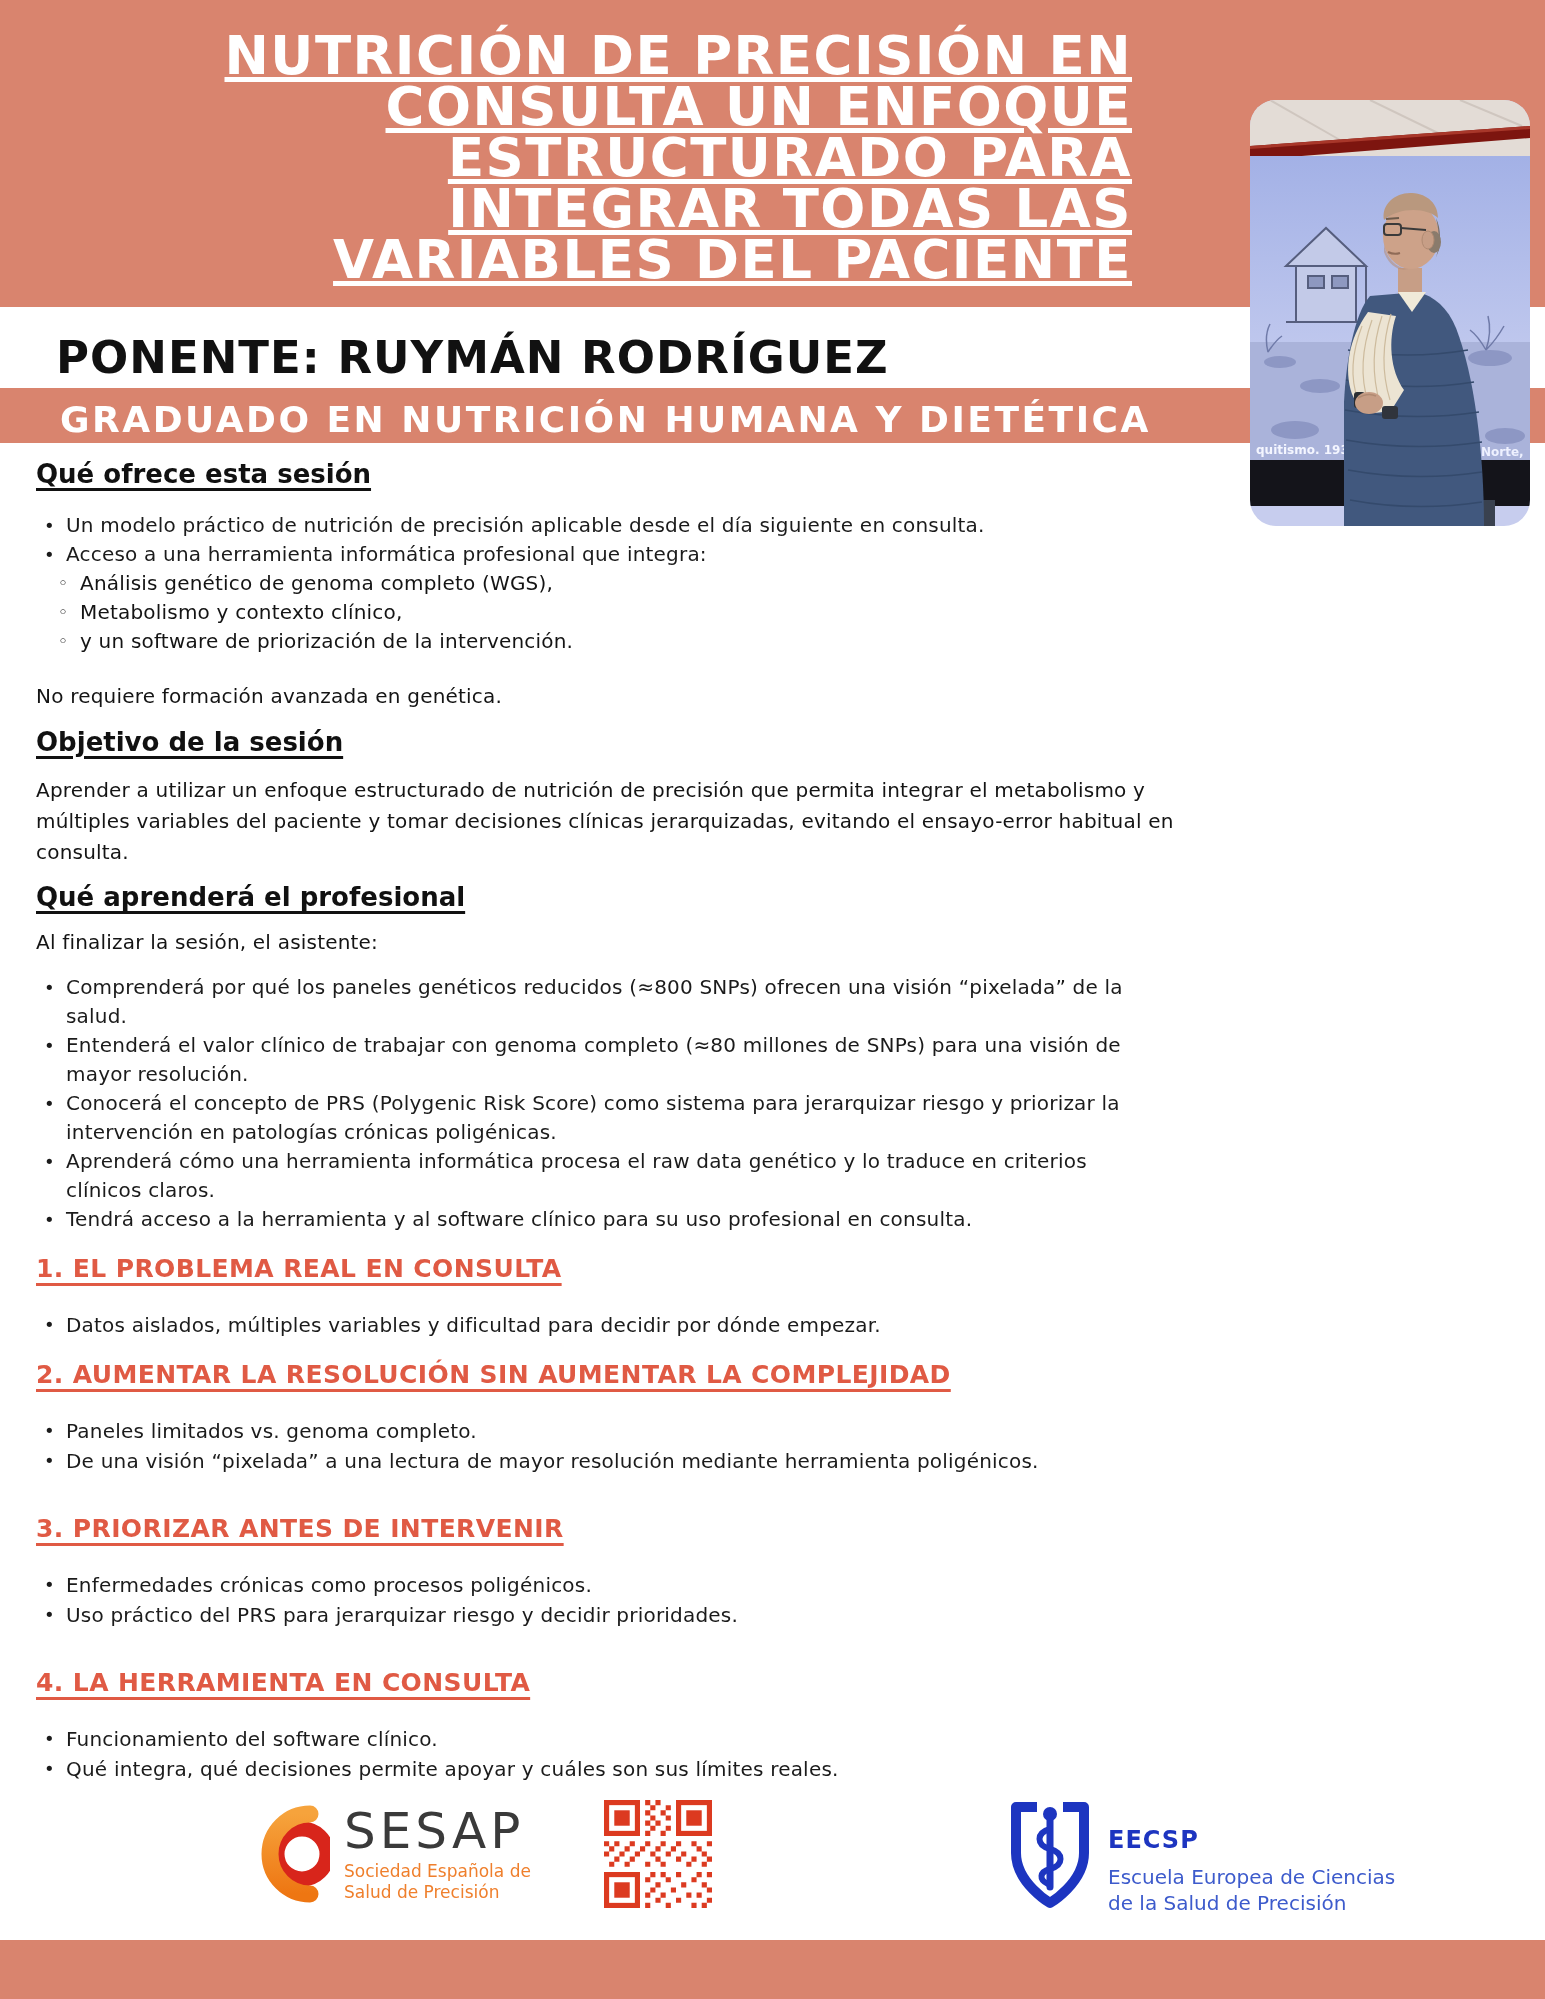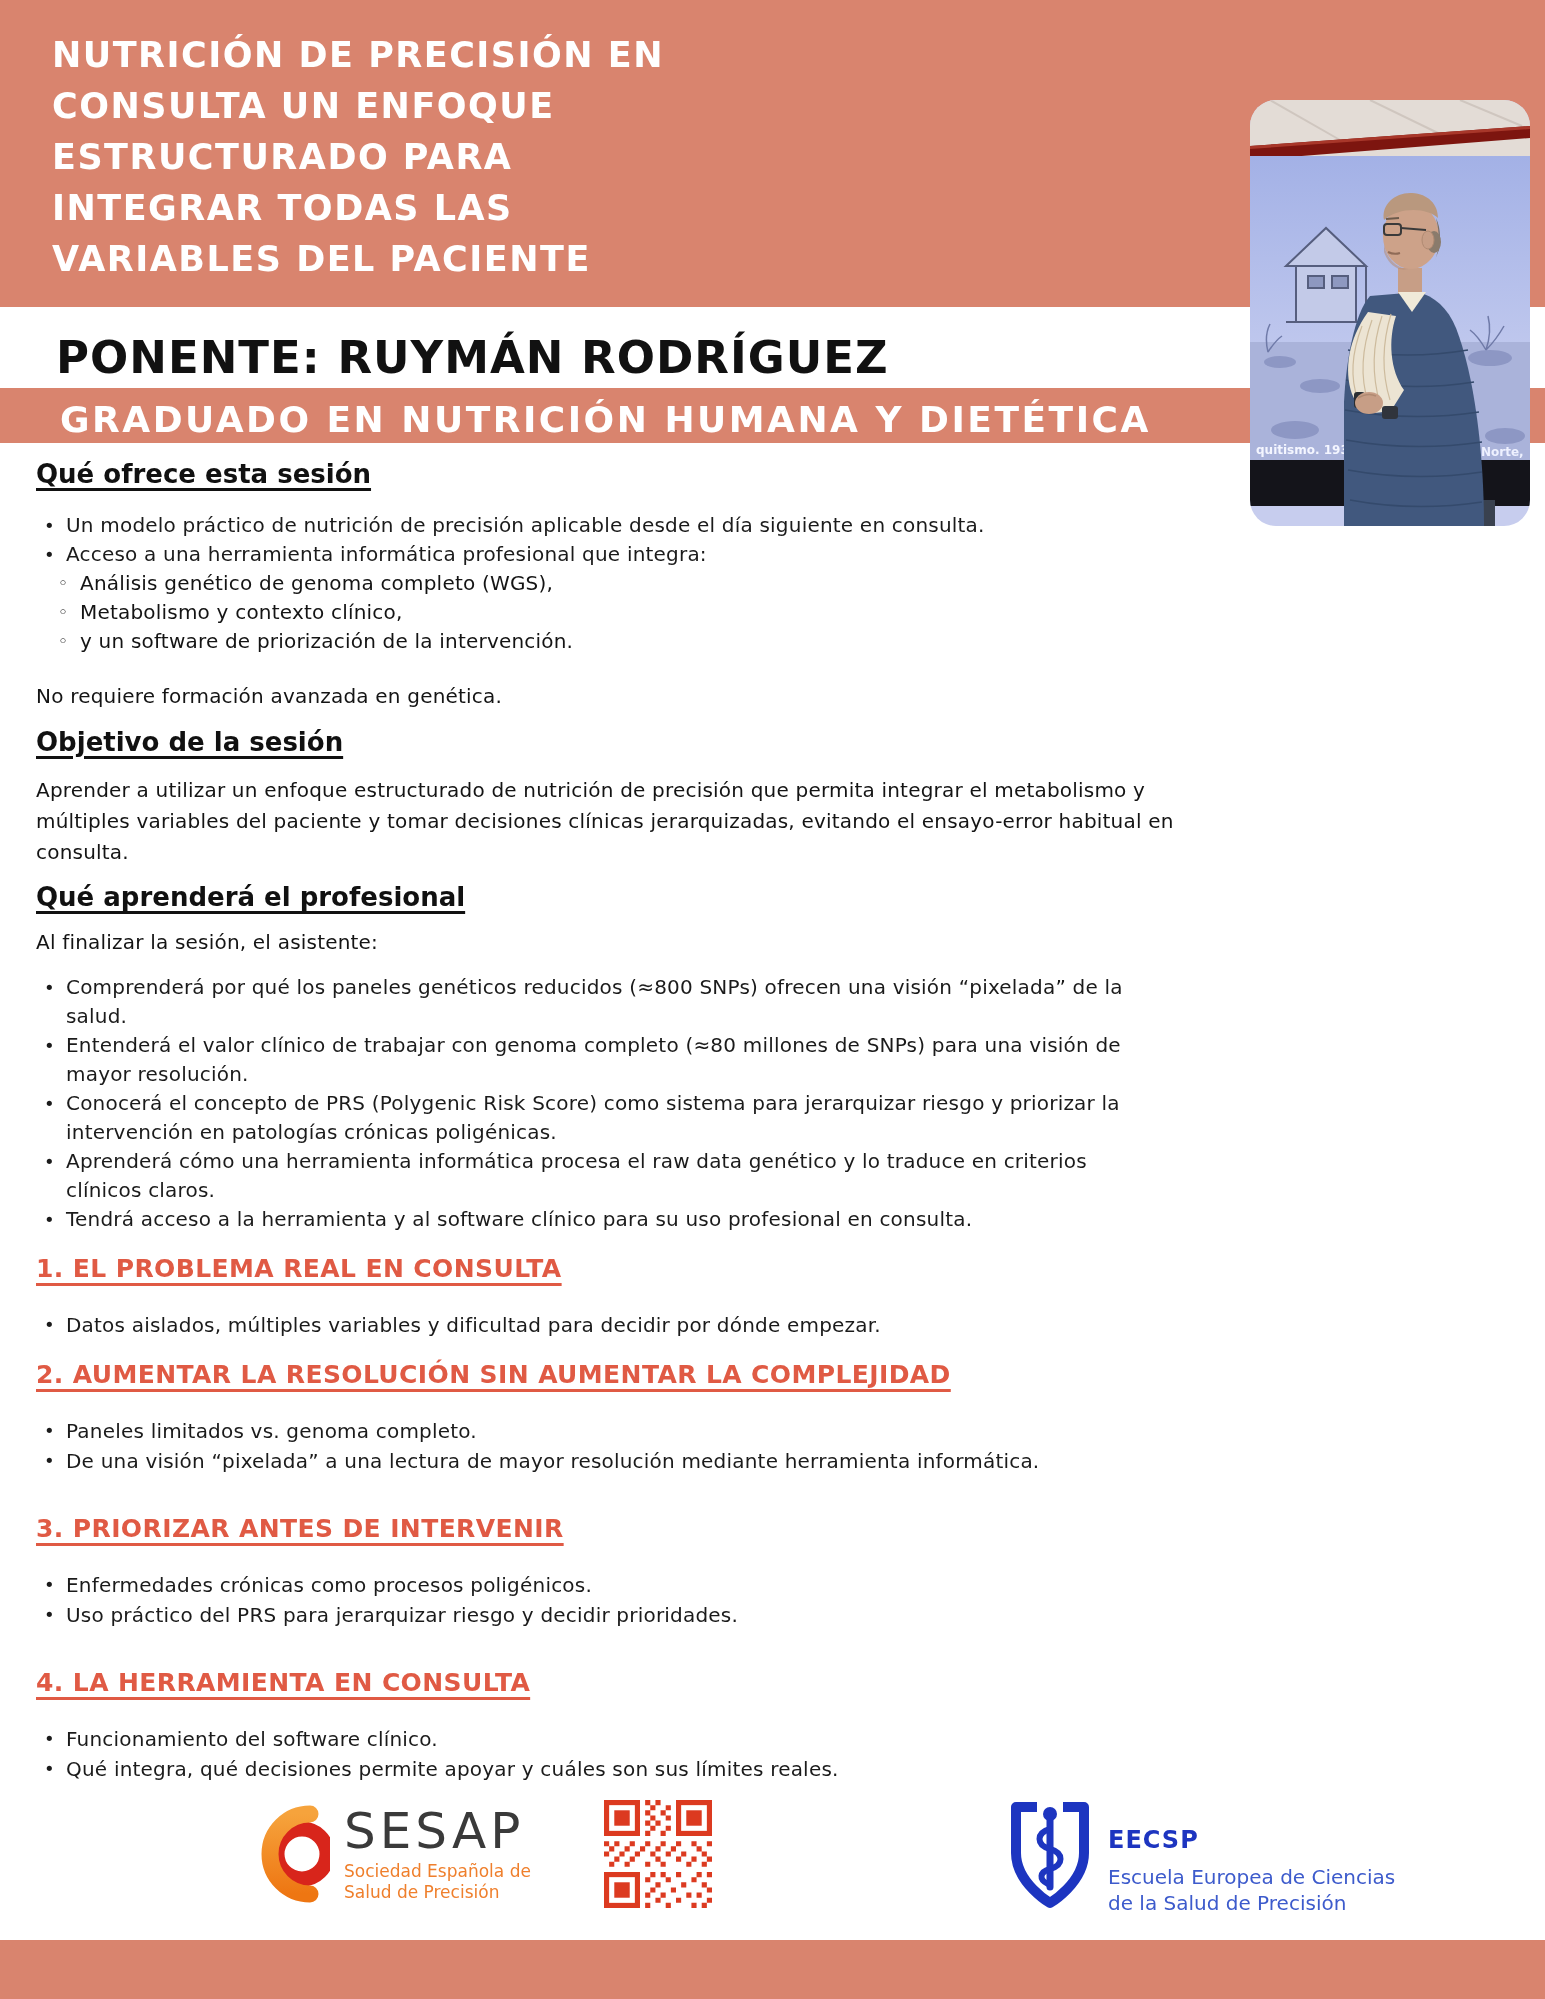--- a/index.html
+++ b/index.html
@@ -8,22 +8,22 @@
   .page {
     position:relative; width:1545px; height:1999px; margin:0 auto;
     background:#ffffff; overflow:hidden;
   }
   
   .header-band {
     width:100%; height:307px; background:#D9846E;
   }
   .title {
     width:1080px; margin-left:52px; padding-top:30px;
-    text-align:left; color:#ffffff; font-weight:bold;
-    font-size:35px; line-height:51px; letter-spacing:1.5px;
+    text-align:right; color:#ffffff; font-weight:bold;
+    font-size:53px; line-height:51px; letter-spacing:1.5px;text-decoration:underline;
   }
   .title span { display:block; }
   
   .speaker-row { padding:24px 0 0 56px; height:81px; }
   .speaker-name { font-size:45px; font-weight:bold; letter-spacing:1px; color:#111; }
   .credential-band {
     width:100%; height:55px; background:#D9846E;
     display:flex; align-items:center; padding-left:60px;
   }
   .credential-band .cred {
@@ -236,21 +236,21 @@
       <div class="agenda-section s1">
         <h4>1. EL PROBLEMA REAL EN CONSULTA</h4>
         <ul class="blist">
           <li>Datos aislados, múltiples variables y dificultad para decidir por dónde empezar.</li>
         </ul>
       </div>
       <div class="agenda-section s2">
         <h4>2. AUMENTAR LA RESOLUCIÓN SIN AUMENTAR LA COMPLEJIDAD</h4>
         <ul class="blist">
           <li>Paneles limitados vs. genoma completo.</li>
-          <li>De una visión “pixelada” a una lectura de mayor resolución mediante herramienta informática.</li>
+          <li>De una visión “pixelada” a una lectura de mayor resolución mediante herramienta poligénicos.</li>
         </ul>
       </div>
       <div class="agenda-section">
         <h4>3. PRIORIZAR ANTES DE INTERVENIR</h4>
         <ul class="blist">
           <li>Enfermedades crónicas como procesos poligénicos.</li>
           <li>Uso práctico del PRS para jerarquizar riesgo y decidir prioridades.</li>
         </ul>
       </div>
       <div class="agenda-section">

